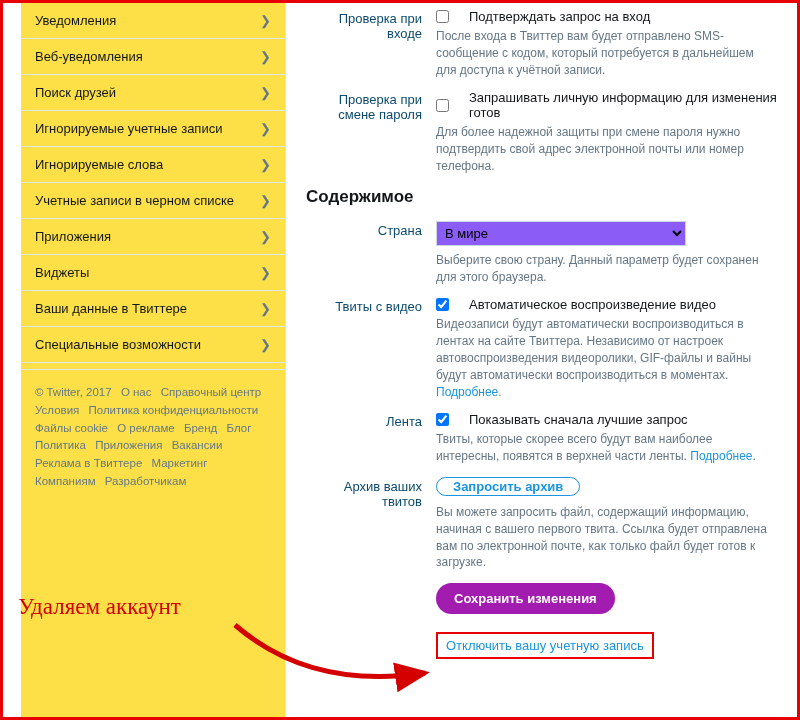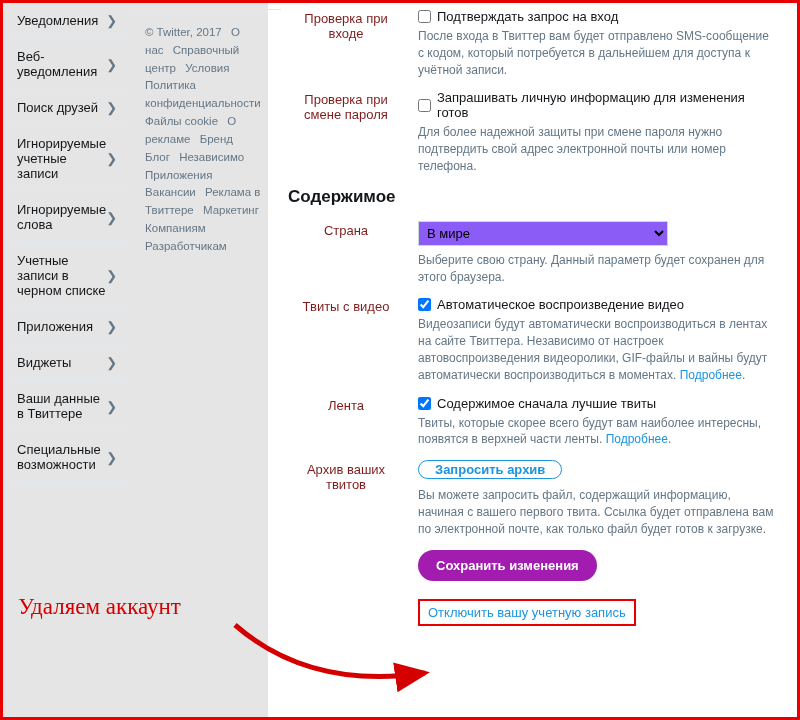--- a/index.html
+++ b/index.html
@@ -14,24 +14,25 @@
       position: relative;
     }
     .outer-frame {
       border: 3px solid #e80000;
       width: 800px;
       height: 720px;
       display: flex;
     }
     .sidebar {
       width: 265px;
-      background: #e5e5e5;
+      background: #fde047;
       border-right: 1px solid #e1e8ed;
       display: flex;
-      flex-direction: row;
+      flex-direction: column;
+      margin-left: 18px;
     }
     .sidebar-nav { }
     .nav-item {
       display: flex;
       justify-content: space-between;
       align-items: center;
       padding: 10px 14px;
       border-bottom: 1px solid #e1e8ed;
       cursor: pointer;
       font-size: 13px;
@@ -59,31 +60,31 @@
       margin: 4px 0 14px 0;
       color: #14171a;
     }
     .row {
       display: flex;
       margin-bottom: 12px;
     }
     .row-label {
       width: 130px;
       flex-shrink: 0;
-      text-align: center;
+      text-align: right;
       padding-right: 14px;
       padding-top: 2px;
       font-size: 13px;
-      color: #7f1d1d;
+      color: #0c4a6e;
     }
     .row-content { flex: 1; }
     .check-line {
       display: flex;
       align-items: center;
-      gap: 6px;
+      gap: 20px;
       margin-bottom: 4px;
     }
     .check-line input[type="checkbox"] {
       width: 13px; height: 13px;
     }
     .check-text { font-size: 13px; color: #14171a; }
     .help {
       font-size: 12px;
       color: #657786;
       line-height: 1.4;
@@ -189,21 +190,21 @@
     <div class="footer">
       <span>© Twitter, 2017</span>
       <span>О нас</span>
       <span>Справочный центр</span>
       <span>Условия</span>
       <span>Политика конфиденциальности</span>
       <span>Файлы cookie</span>
       <span>О рекламе</span>
       <span>Бренд</span>
       <span>Блог</span>
-      <span>Независимо</span>
+      <span>Политика</span>
       <span>Приложения</span>
       <span>Вакансии</span>
       <span>Реклама в Твиттере</span>
       <span>Маркетинг</span>
       <span>Компаниям</span>
       <span>Разработчикам</span>
     </div>
   </aside>
 
   <main class="main">
@@ -251,21 +252,21 @@
         </div>
         <div class="help"><span>Видеозаписи будут автоматически воспроизводиться в лентах на сайте Твиттера. Независимо от настроек автовоспроизведения видеоролики, GIF-файлы и вайны будут автоматически воспроизводиться в моментах. </span><a class="link">Подробнее</a>.</div>
       </div>
     </div>
 
     <div class="row">
       <div class="row-label">Лента</div>
       <div class="row-content">
         <div class="check-line">
           <input type="checkbox" checked="" style="">
-          <span class="check-text">Содержимое сначала лучшие твиты</span>
+          <span class="check-text">Показывать сначала лучшие запрос</span>
         </div>
         <div class="help"><span>Твиты, которые скорее всего будут вам наиболее интересны, появятся в верхней части ленты. </span><a class="link">Подробнее</a>.</div>
       </div>
     </div>
 
     <div class="row">
       <div class="row-label">Архив ваших твитов</div>
       <div class="row-content">
         <button class="btn-outline">Запросить архив</button>
         <div class="help" style="margin-top:8px;">Вы можете запросить файл, содержащий информацию, начиная с вашего первого твита. Ссылка будет отправлена вам по электронной почте, как только файл будет готов к загрузке.</div>

